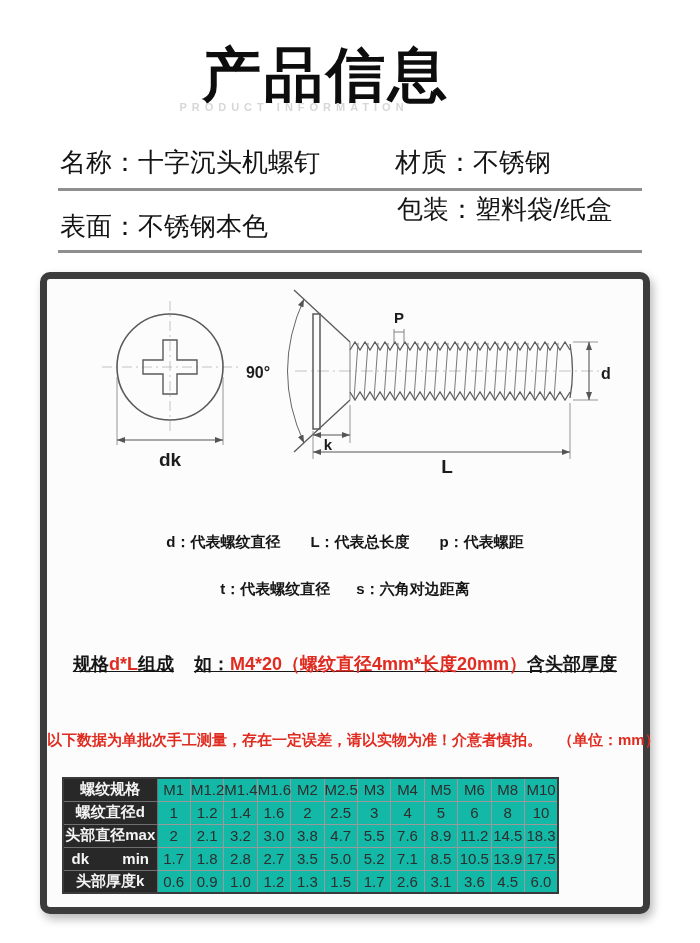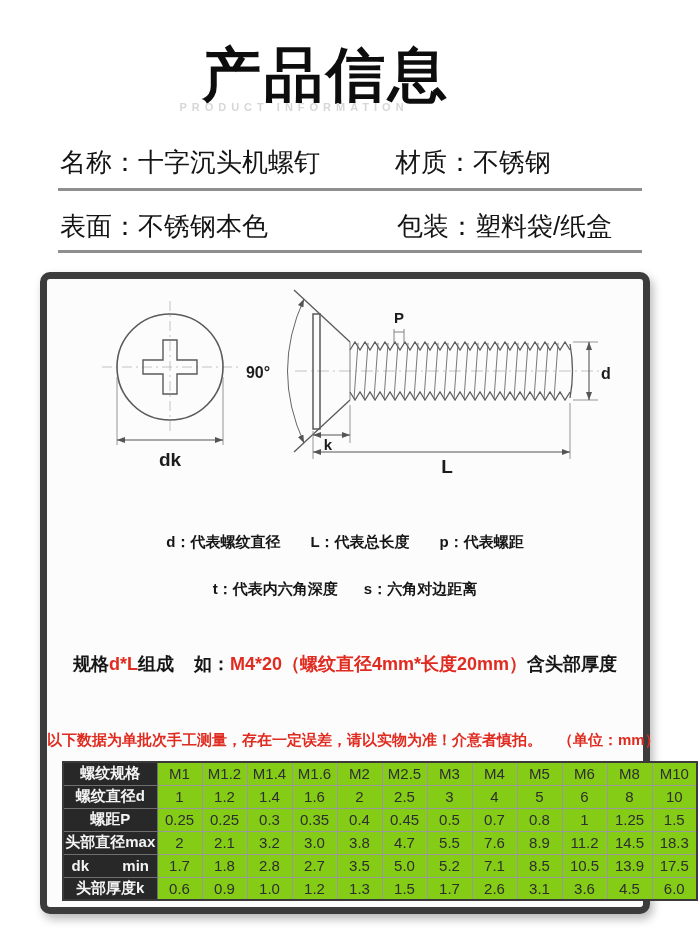--- a/index.html
+++ b/index.html
@@ -24,49 +24,49 @@
   .diagram { left:10px; top:8px; }
 
   .legend-line { left:0; width:596px; display:flex; justify-content:center;
     font-size:15px; font-weight:700; color:#161616; white-space:nowrap; }
   .legend-line .gap1 { margin-right:30px; }
   .legend-line .gap2 { margin-right:26px; }
   .legend1 { top:254px; }
   .legend2 { top:301px; }
 
   .spec-line { top:373px; left:0; width:596px; text-align:center;
-    font-size:18px; font-weight:700; color:#161616; white-space:nowrap; }
+    font-size:18px; font-weight:700; color:#161616; white-space:nowrap;text-decoration:underline; }
   .red { color:#e02b20; }
   .spec-line .pregap { margin-left:20px; }
 
   .warning { top:452px; left:0; width:596px; text-align:center;
     font-size:15px; font-weight:700; color:#e02b20; white-space:nowrap; }
   .warning .unit { margin-left:16px; }
 
   .table-wrap { left:15px; top:482px; width:579px; }
-  table.spec { width:636px; border-collapse:collapse; table-layout:fixed;
-    border:2px solid #3a3a3a; background:#84cc16; }
+  table.spec { width:497px; border-collapse:collapse; table-layout:fixed;
+    border:2px solid #3a3a3a; background:#14b8a6;margin-top:16px; }
   table.spec th { background:#282828; color:#f4f4f4; font-size:15px; font-weight:700;
     border:1px solid #6f6f6f; height:23px; text-align:center; white-space:pre; }
   table.spec td { color:#2e2e2e; font-size:15px; font-weight:500;
     border:1px solid #9a9a9a; height:23px; text-align:center; white-space:nowrap; }
 
   svg text { font-family:"Liberation Sans","DejaVu Sans",sans-serif; font-weight:700; fill:#1c1c1c; }
 </style>
 </head>
 <body>
 
 <div class="abs title">产品信息</div>
 <div class="abs subtitle">PRODUCT INFORMATION</div>
 
 <div class="abs info-text" style="left:60px; top:145px;">名称：十字沉头机螺钉</div>
 <div class="abs info-text" style="left:395px; top:145px;">材质：不锈钢</div>
 <div class="abs divider" style="top:188px;"></div>
 <div class="abs info-text" style="left:60px; top:209px;">表面：不锈钢本色</div>
-<div class="abs info-text" style="left:397px; top:209px;">包装：塑料袋/纸盒</div>
+<div class="abs info-text" style="left:397px; top:192px;">包装：塑料袋/纸盒</div>
 <div class="abs divider" style="top:250px;"></div>
 
 <div class="abs frame">
   <div class="frame-inner">
 
     <svg class="fabs diagram" width="580" height="190" viewBox="0 0 580 190">
       <defs>
         <marker id="aE" markerWidth="9" markerHeight="8" refX="8" refY="3" orient="auto" markerUnits="userSpaceOnUse">
           <path d="M0 0 L8 3 L0 6 Z" fill="#555"></path>
         </marker>
@@ -116,21 +116,21 @@
         <text x="390" y="186" font-size="19" text-anchor="middle">L</text>
       </g>
     </svg>
 
     <div class="fabs legend-line legend1">
       <span class="gap1">d：代表螺纹直径</span>
       <span class="gap1">L：代表总长度</span>
       <span>p：代表螺距</span>
     </div>
     <div class="fabs legend-line legend2">
-      <span class="gap2">t：代表内六角深度</span>
+      <span class="gap2">t：代表螺纹直径</span>
       <span>s：六角对边距离</span>
     </div>
 
     <div class="fabs spec-line">
       <span>规格</span><span class="red">d*L</span><span>组成</span><span class="pregap">如：</span><span class="red">M4*20（螺纹直径4mm*长度20mm）</span><span>含头部厚度</span>
     </div>
 
     <div class="fabs warning">
       <span>以下数据为单批次手工测量，存在一定误差，请以实物为准！介意者慎拍。</span><span class="unit">（单位：mm）</span>
     </div>
@@ -177,35 +177,20 @@
               <td>2</td>
               <td>2.5</td>
               <td>3</td>
               <td>4</td>
               <td>5</td>
               <td>6</td>
               <td>8</td>
               <td>10</td>
             </tr>
             <tr>
-              <th>螺距P</th>
-              <td>0.25</td>
-              <td>0.25</td>
-              <td>0.3</td>
-              <td>0.35</td>
-              <td>0.4</td>
-              <td>0.45</td>
-              <td>0.5</td>
-              <td>0.7</td>
-              <td>0.8</td>
-              <td>1</td>
-              <td>1.25</td>
-              <td>1.5</td>
-            </tr>
-            <tr>
               <th>头部直径max</th>
               <td>2</td>
               <td>2.1</td>
               <td>3.2</td>
               <td>3.0</td>
               <td>3.8</td>
               <td>4.7</td>
               <td>5.5</td>
               <td>7.6</td>
               <td>8.9</td>

